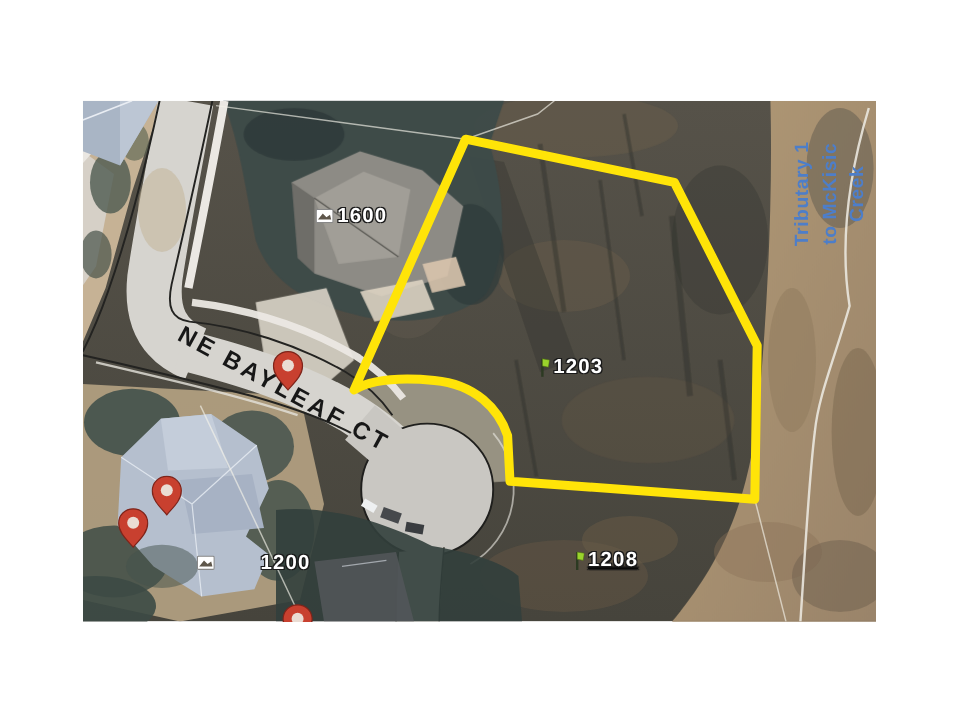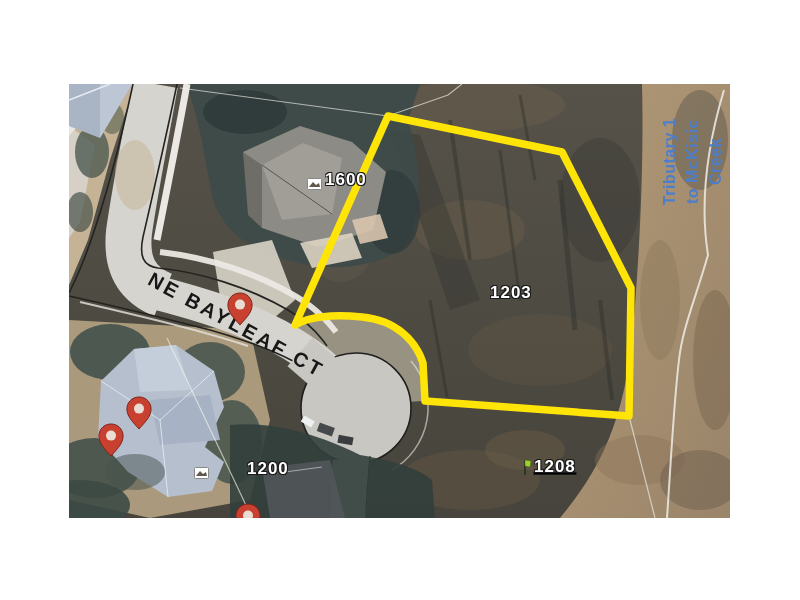--- a/index.html
+++ b/index.html
@@ -6,21 +6,21 @@
   .page{position:relative;width:800px;height:600px;background:#ffffff;overflow:hidden;
         font-family:"Liberation Sans",sans-serif;}
   .map{position:absolute;left:69px;top:84px;width:661px;height:434px;overflow:hidden;}
   .map svg.aerial{position:absolute;left:0;top:0;}
   .street-label{position:absolute;left:86px;top:184px;transform:rotate(28.5deg);
       transform-origin:0 0;font-size:20px;font-weight:700;letter-spacing:3px;
       color:#171717;white-space:nowrap;}
   .creek-label{position:absolute;left:558px;top:43px;width:130px;height:69px;
       transform:rotate(-90deg);color:#4d7ec9;font-size:16px;font-weight:700;
       line-height:23px;text-align:center;letter-spacing:.5px;white-space:nowrap;}
-  .parcel-label{position:absolute;display:flex;align-items:flex-end;gap:3px;height:20px;margin-left:44px;}
+  .parcel-label{position:absolute;display:flex;align-items:center;gap:3px;height:20px;}
   .parcel-label .num{color:#ffffff;font-size:17px;font-weight:700;letter-spacing:1px;
       text-shadow:-1px -1px 0 #1a1a1a,1px -1px 0 #1a1a1a,-1px 1px 0 #1a1a1a,1px 1px 0 #1a1a1a;}
   .pin{position:absolute;width:26px;height:34px;}
 </style>
 </head>
 <body>
 
 <div class="page">
   <div class="map">
 
@@ -158,35 +158,35 @@
       </div>
 
     <div id="labels-layer">
         <div class="parcel-label" style="left: 194px; top: 86px;">
           <svg width="15" height="12" viewBox="0 0 15 12">
             <rect x="0.5" y="0.5" width="14" height="11" rx="1" fill="#ffffff" stroke="#888888"></rect>
             <polygon points="2,9 6,4 9,7 12,5 13,9" fill="#5f574b"></polygon>
           </svg>
           <span class="num">1600</span>
         </div>
-        <div class="parcel-label" style="left: 377px; top: 196px; flex-direction: column;">
+        <div class="parcel-label" style="left: 377px; top: 212px;">
           <svg width="12" height="20" viewBox="0 0 12 20">
             <rect x="5" y="3" width="2" height="15" fill="#2c3a22"></rect>
             <polygon points="6,3 12,4 11,10 6,9" fill="#9ad42c" stroke="#4e6b14" stroke-width="0.5"></polygon>
           </svg>
           <span class="num">1203</span>
         </div>
         <div class="parcel-label" style="left: 406px; top: 373px; text-decoration: underline;">
           <svg width="12" height="20" viewBox="0 0 12 20">
             <rect x="5" y="3" width="2" height="15" fill="#2c3a22"></rect>
             <polygon points="6,3 12,4 11,10 6,9" fill="#9ad42c" stroke="#4e6b14" stroke-width="0.5"></polygon>
           </svg>
           <span class="num">1208</span>
         </div>
-        <div class="parcel-label" style="left: 81px; top: 375px; gap: 38px;">
+        <div class="parcel-label" style="left: 95px; top: 375px; gap: 38px;">
           <svg width="15" height="12" viewBox="0 0 15 12">
             <rect x="0.5" y="0.5" width="14" height="11" rx="1" fill="#ffffff" stroke="#888888"></rect>
             <polygon points="2,9 6,4 9,7 12,5 13,9" fill="#5f574b"></polygon>
           </svg>
           <span class="num">1200</span>
         </div>
       </div>
 
     <div id="pins-layer">
         <div class="pin" style="left: 158px; top: 208px;"><svg width="26" height="34" viewBox="0 0 26 34">

